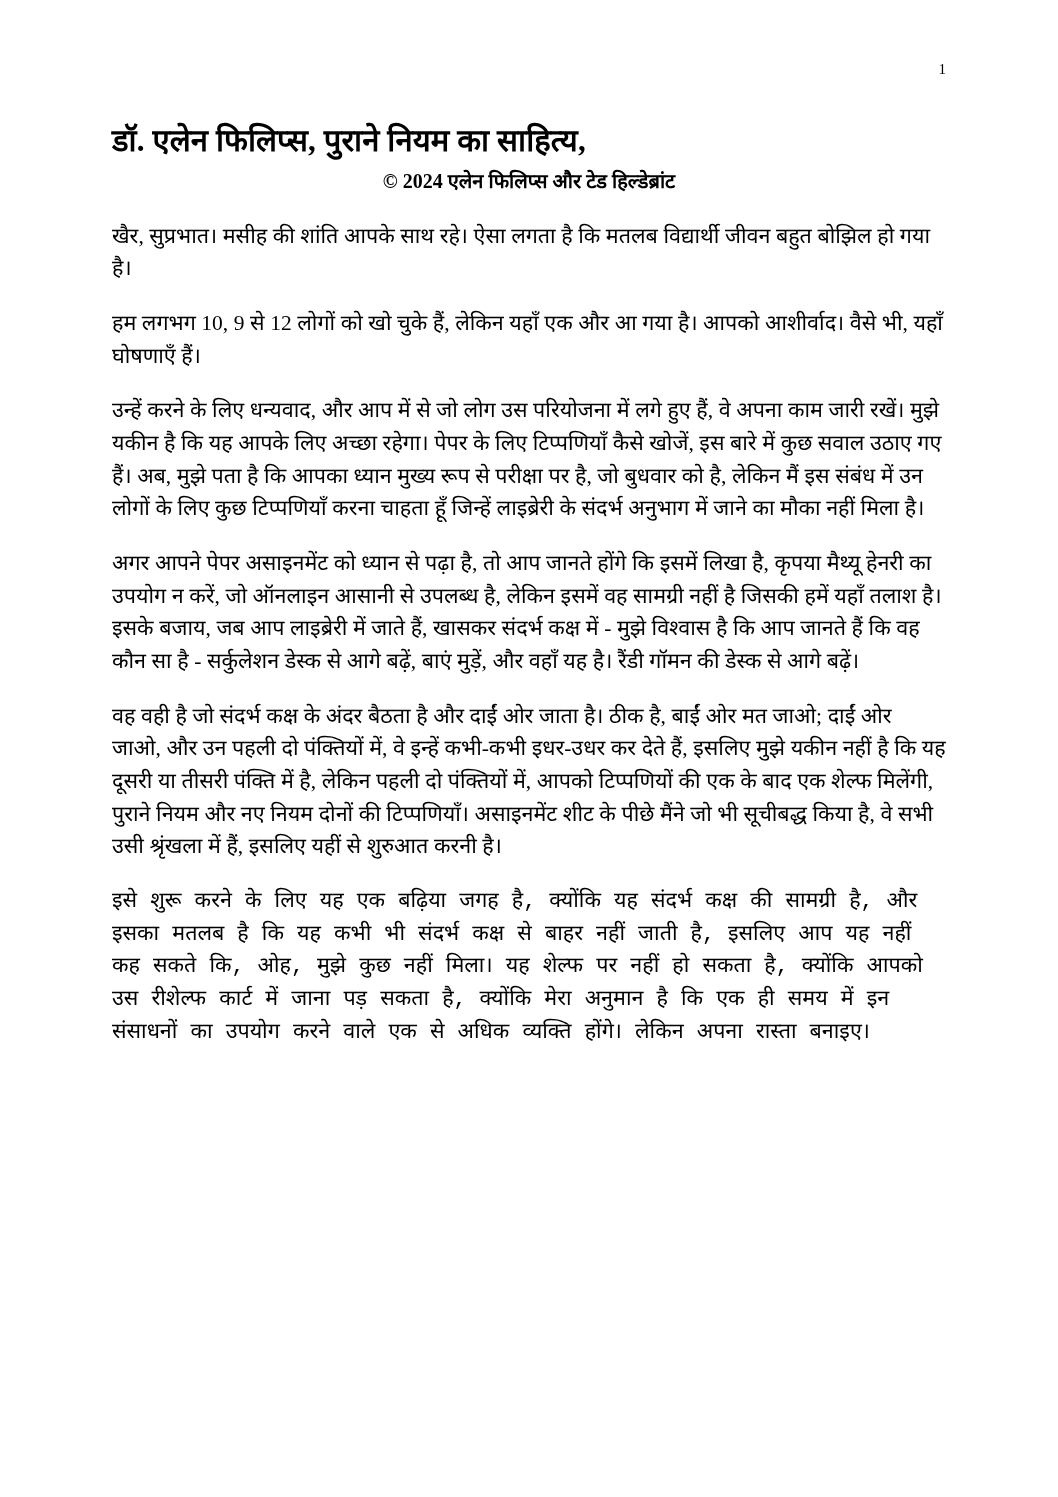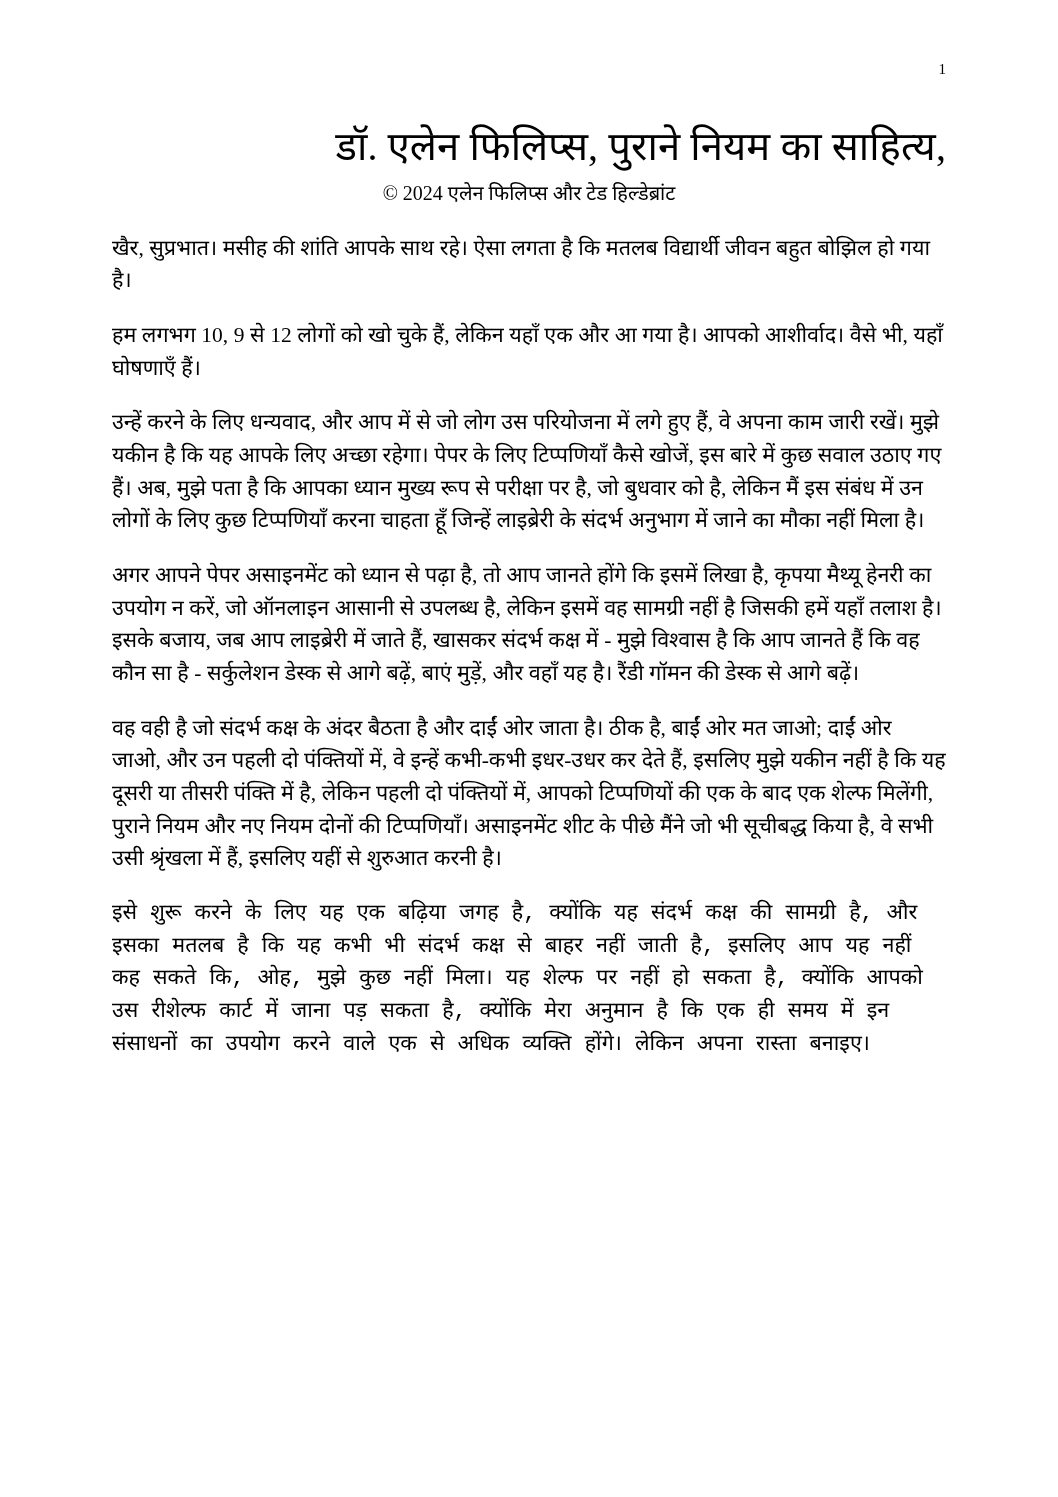--- a/index.html
+++ b/index.html
@@ -23,36 +23,36 @@
   .page-number {
     position: absolute;
     top: 62px;
     right: 112px;
     font-size: 15px;
     line-height: 1;
     font-family: "Liberation Serif", "DejaVu Serif", serif;
   }
   .doc-title {
     margin: 62px 0 0 0;
-    text-align: right;
-    font-size: 40px;
-    font-weight: normal;
+    text-align: left;
+    font-size: 31px;
+    font-weight: bold;
     line-height: 1.34;
     letter-spacing: 0.1px;
     font-family: "Liberation Serif", "DejaVu Serif", serif;
   }
   .doc-title .title-line {
     display: block;
   }
   .copyright {
     margin: 6px 0 0 0;
     text-align: center;
     font-size: 20px;
     line-height: 1.3;
-    font-weight: normal;
+    font-weight: bold;
   }
   .body-text {
     margin-top: 26px;
   }
   .body-text p {
     margin: 0 0 22px 0;
     font-size: 21.5px;
     line-height: 1.52;
     text-align: left;
     word-spacing: 0.2px;

